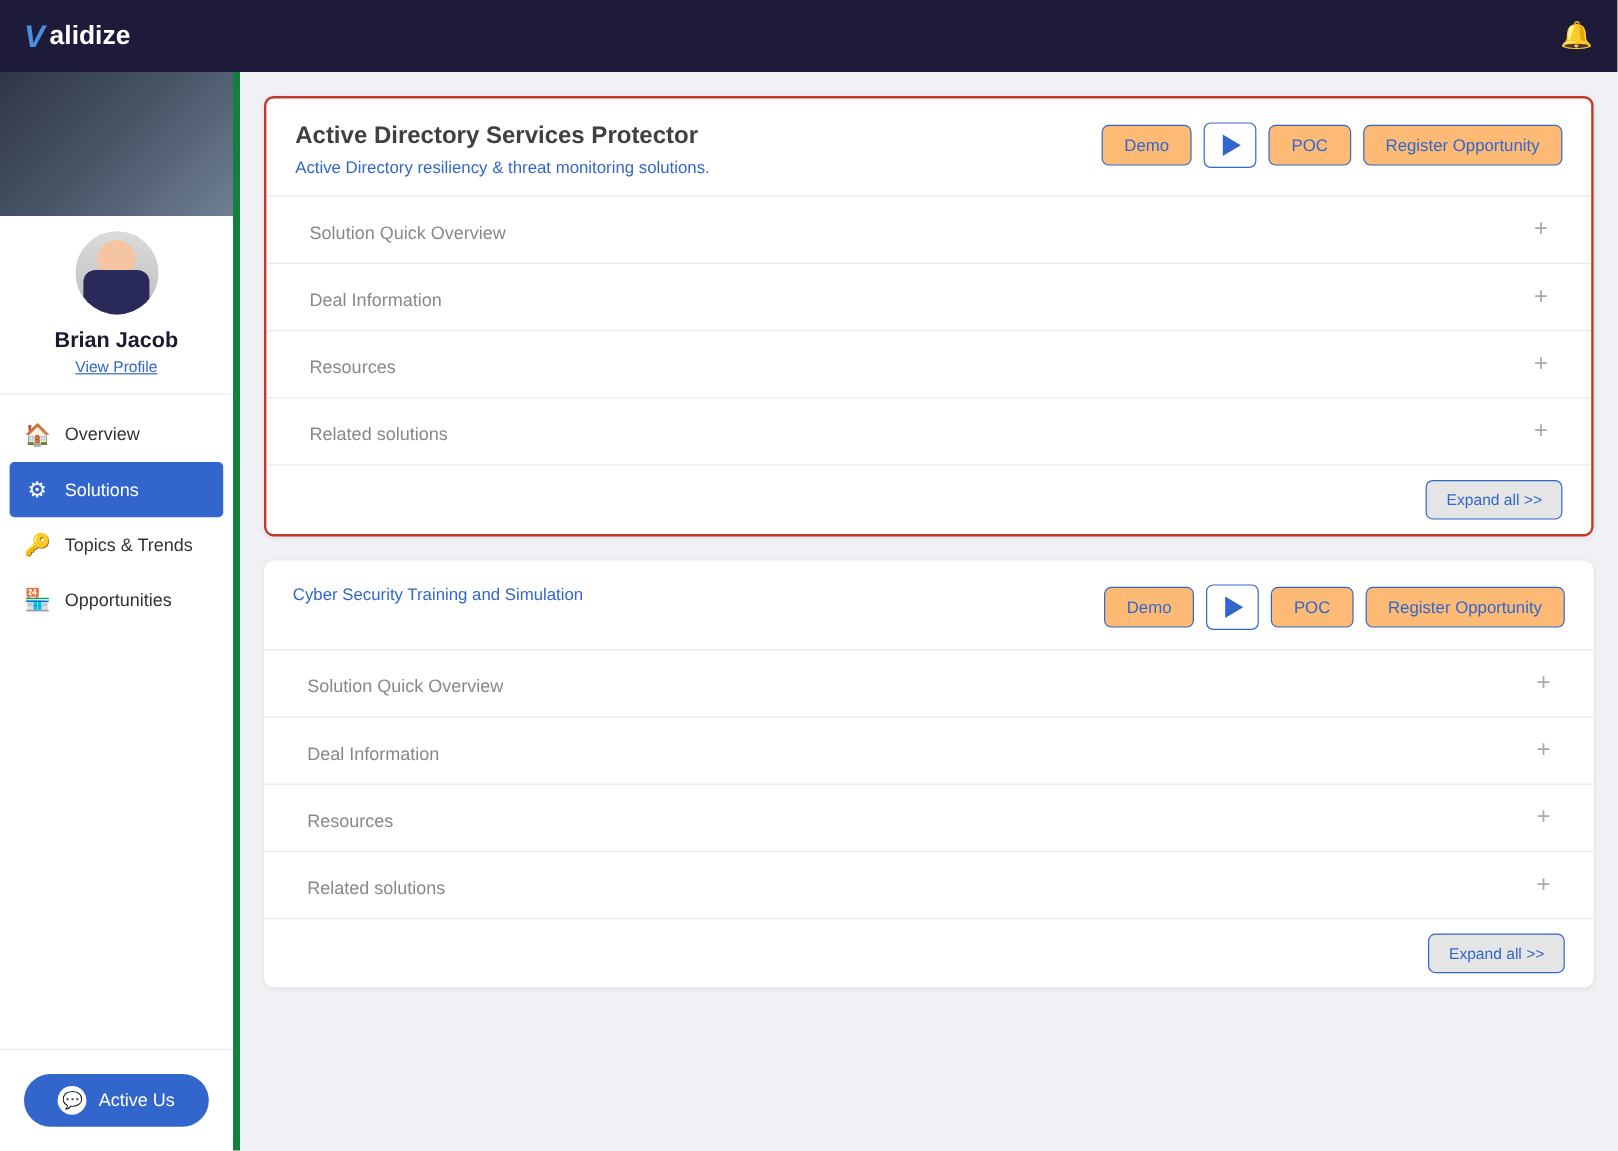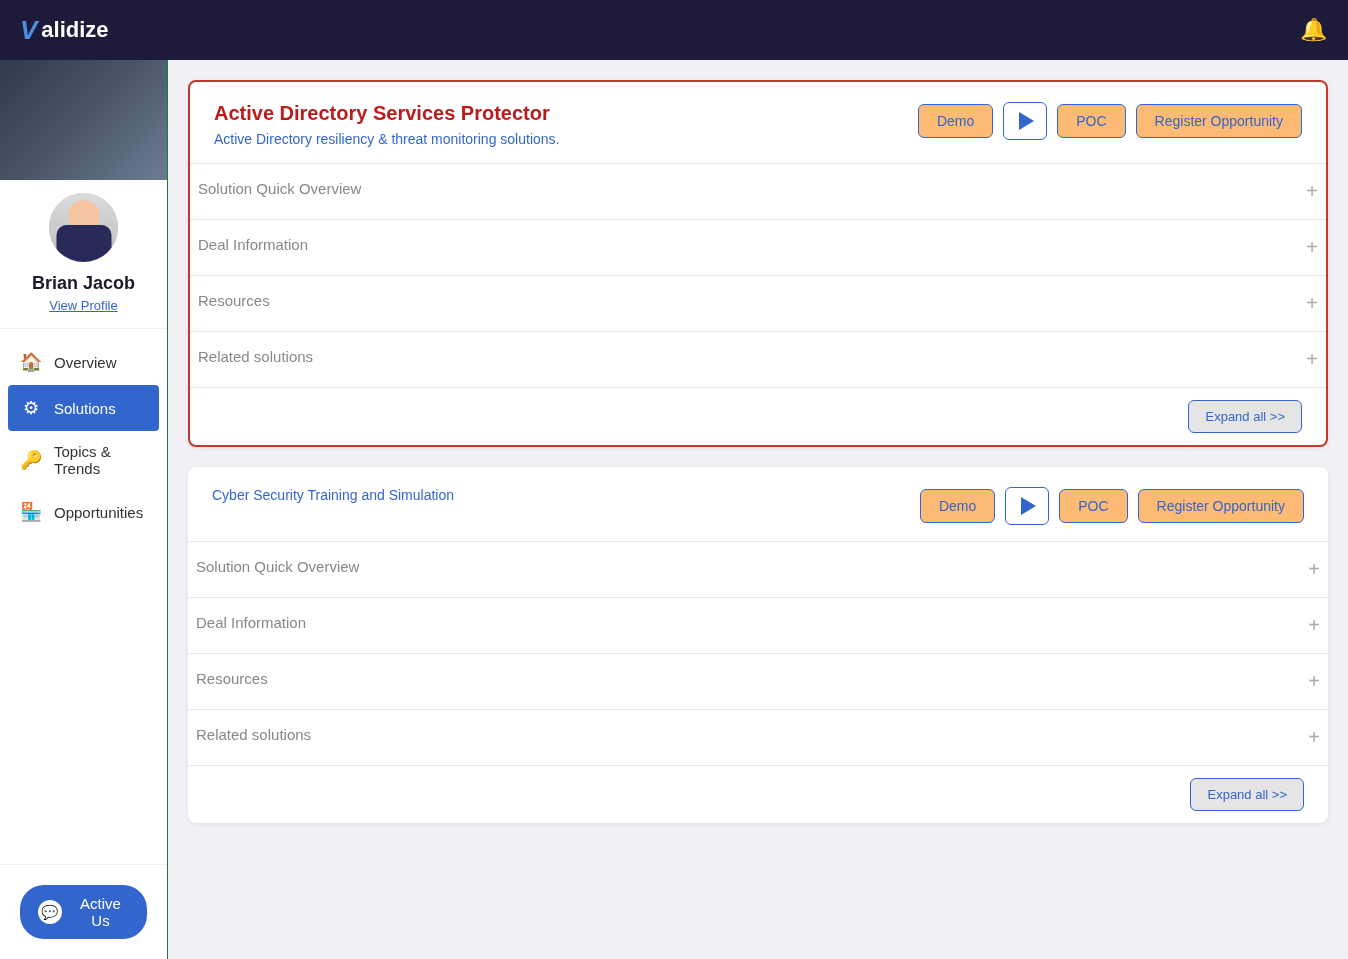--- a/index.html
+++ b/index.html
@@ -37,26 +37,26 @@
 
     
     .main-layout {
       display: flex;
       flex: 1;
       overflow: hidden;
     }
 
     
     .sidebar {
-      width: 168px;
+      width: 200px;
       background: white;
       display: flex;
       flex-direction: column;
       flex-shrink: 0;
-      border-right: 1px solid #15803d;
+      border-right: 6px solid #15803d;
       overflow-y: auto;
     }
 
     .sidebar-profile {
       display: flex;
       flex-direction: column;
       align-items: center;
       padding: 20px 10px 15px;
       border-bottom: 1px solid #eee;
     }
@@ -228,21 +228,21 @@
       gap: 16px;
     }
 
     .card-title-section {
       flex: 1;
     }
 
     .card-title {
       font-size: 20px;
       font-weight: 600;
-      color: #b91c1c;
+      color: #404040;
       margin-bottom: 6px;
     }
 
     .card-subtitle {
       font-size: 14px;
       color: #3366cc;
       font-weight: 500;
     }
 
     .card-actions {
@@ -287,23 +287,23 @@
 
     
     .accordion-section {
       border-top: 1px solid #e8e8e8;
       margin: 0 0;
     }
 
     .accordion-item {
       border-bottom: 1px solid #e8e8e8;
       display: flex;
-      align-items: flex-start;
+      align-items: flex-end;
       justify-content: space-between;
-      padding: 16px 8px;
+      padding: 16px 36px;
       cursor: pointer;
       color: #888;
       font-size: 15px;
     }
 
     .accordion-item:last-child {
       border-bottom: none;
       gap: 40px;
     }
 

